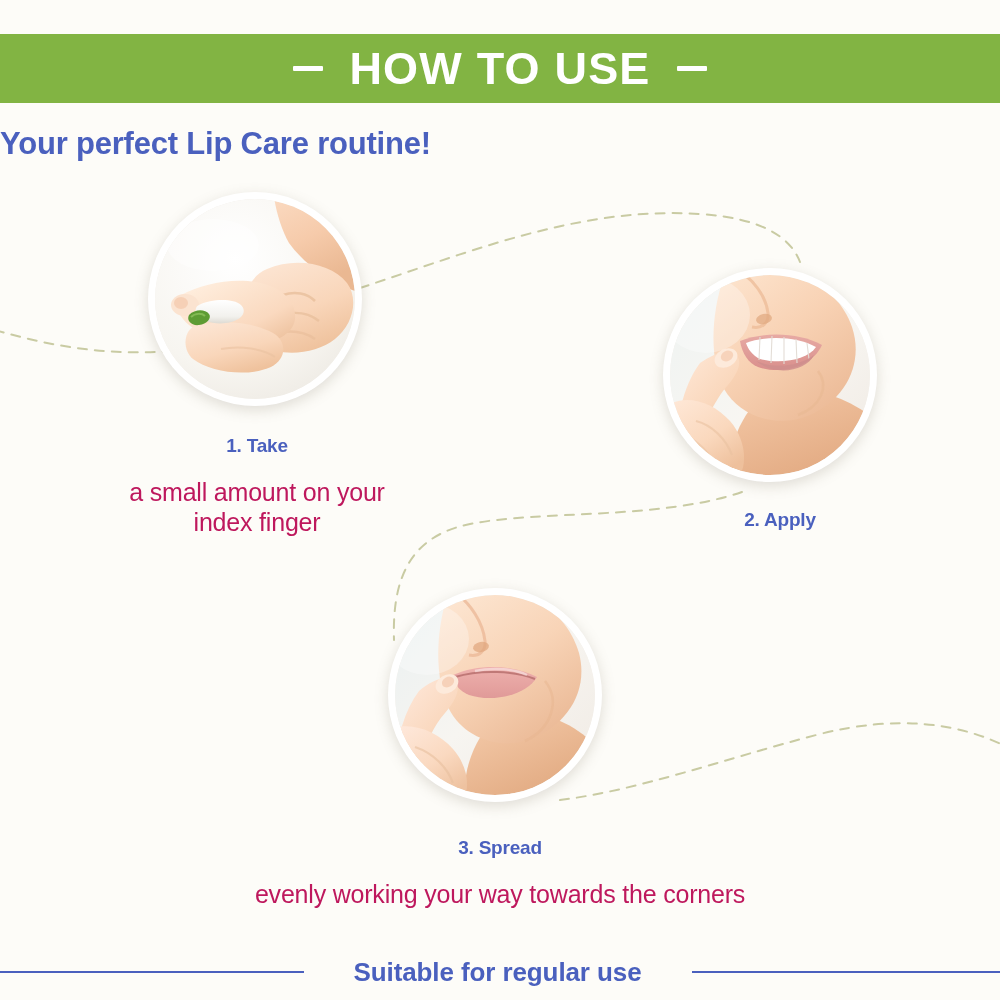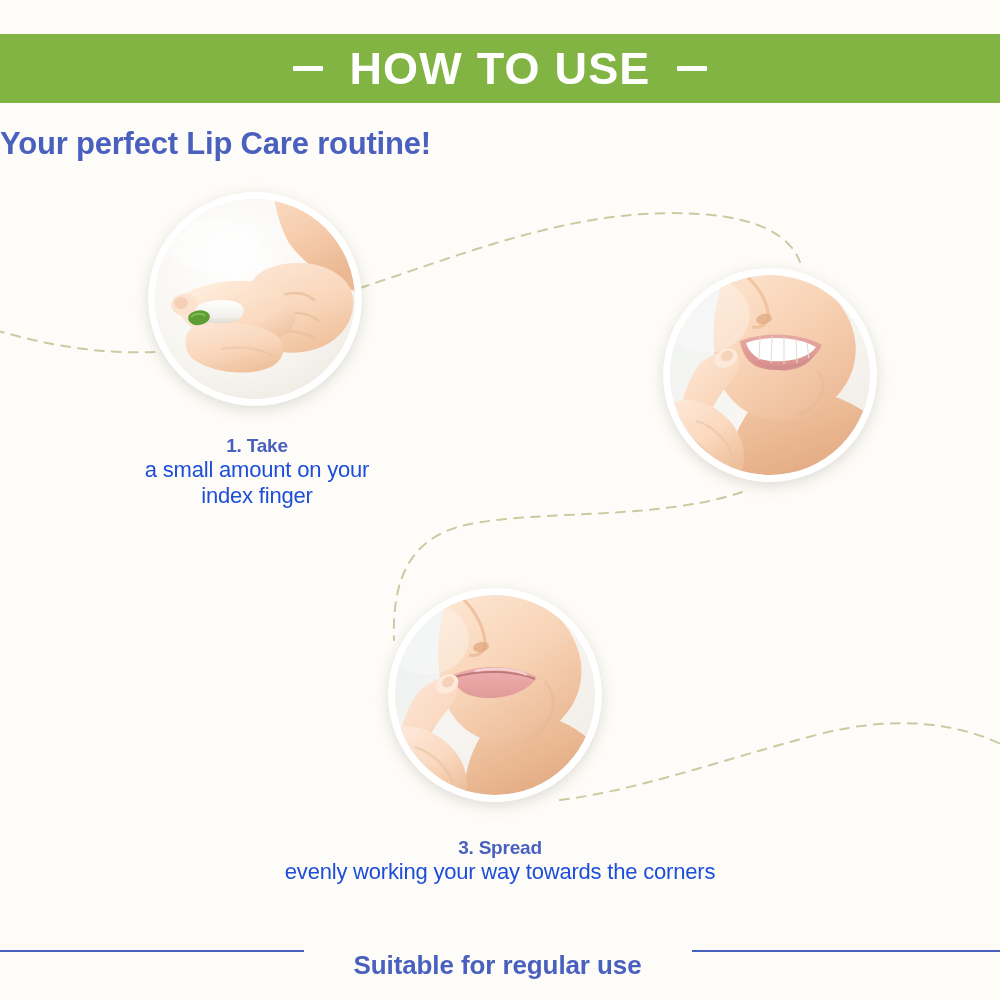--- a/index.html
+++ b/index.html
@@ -121,40 +121,41 @@
   }
   .step-title {
     color: #4a60be;
     font-size: 19px;
     font-weight: bold;
     line-height: 1.08;
     letter-spacing: -0.2px;
     font-family: "Liberation Sans", sans-serif;
   }
   .step-body {
-    color: #1d4ed8;
-    font-size: 22px;
+    color: #be185d;
+    font-size: 25px;
     line-height: 1.22;
-    margin-top: 0;
+    margin-top: 20px;
     letter-spacing: -0.2px;
     font-family: "Liberation Sans", sans-serif;
   }
 
   #caption-1 { left: 70px; top: 436px; width: 374px; }
   #caption-2 { left: 585px; top: 510px; width: 390px; }
   #caption-3 { left: 180px; top: 838px; width: 640px; text-align: center; }
 
   
   .footer {
     position: absolute;
     left: 0;
     top: 950px;
     width: 1000px;
     height: 44px;
     display: flex;
+    align-items: center;
     justify-content: center;
     z-index: 4;
     gap: 28px;
   }
   .footer-rule {
     height: 2px;
     background: #4a60be;
     flex: none;
   }
   .footer-rule-left  { width: 330px; margin-right: 22px; }
@@ -378,20 +379,21 @@
 
   <div class="step-caption" id="caption-1">
     <div class="step-title">1. Take</div>
     <div class="step-body">
       <span>a small amount on your</span><br>
       <span>index finger</span>
     </div>
   </div>
 
   <div class="step-caption" id="caption-2">
+    <div class="step-title">2. Apply</div>
   </div>
 
   <div class="step-caption" id="caption-3">
     <div class="step-title">3. Spread</div>
     <div class="step-body">
       <span>evenly working your way towards the corners</span>
     </div>
   </div>
 
   <div class="footer">

